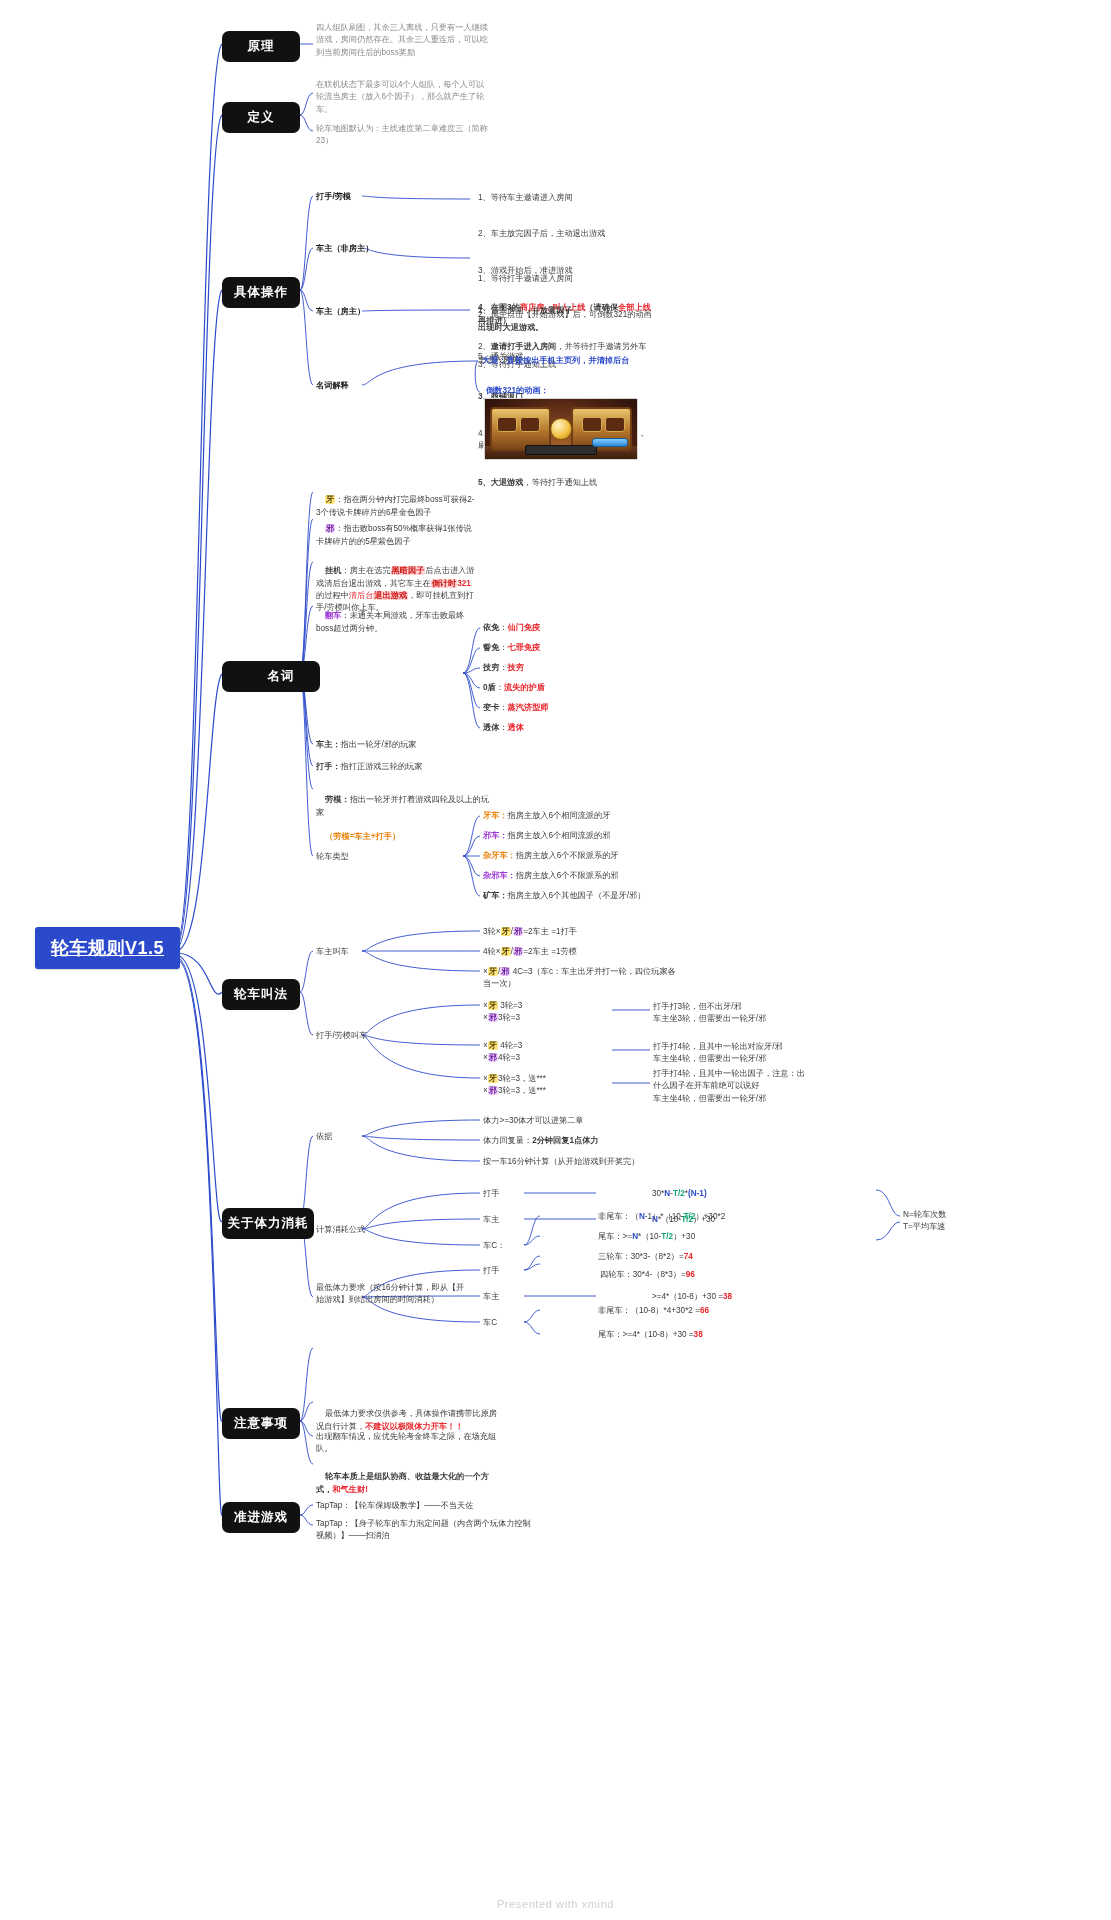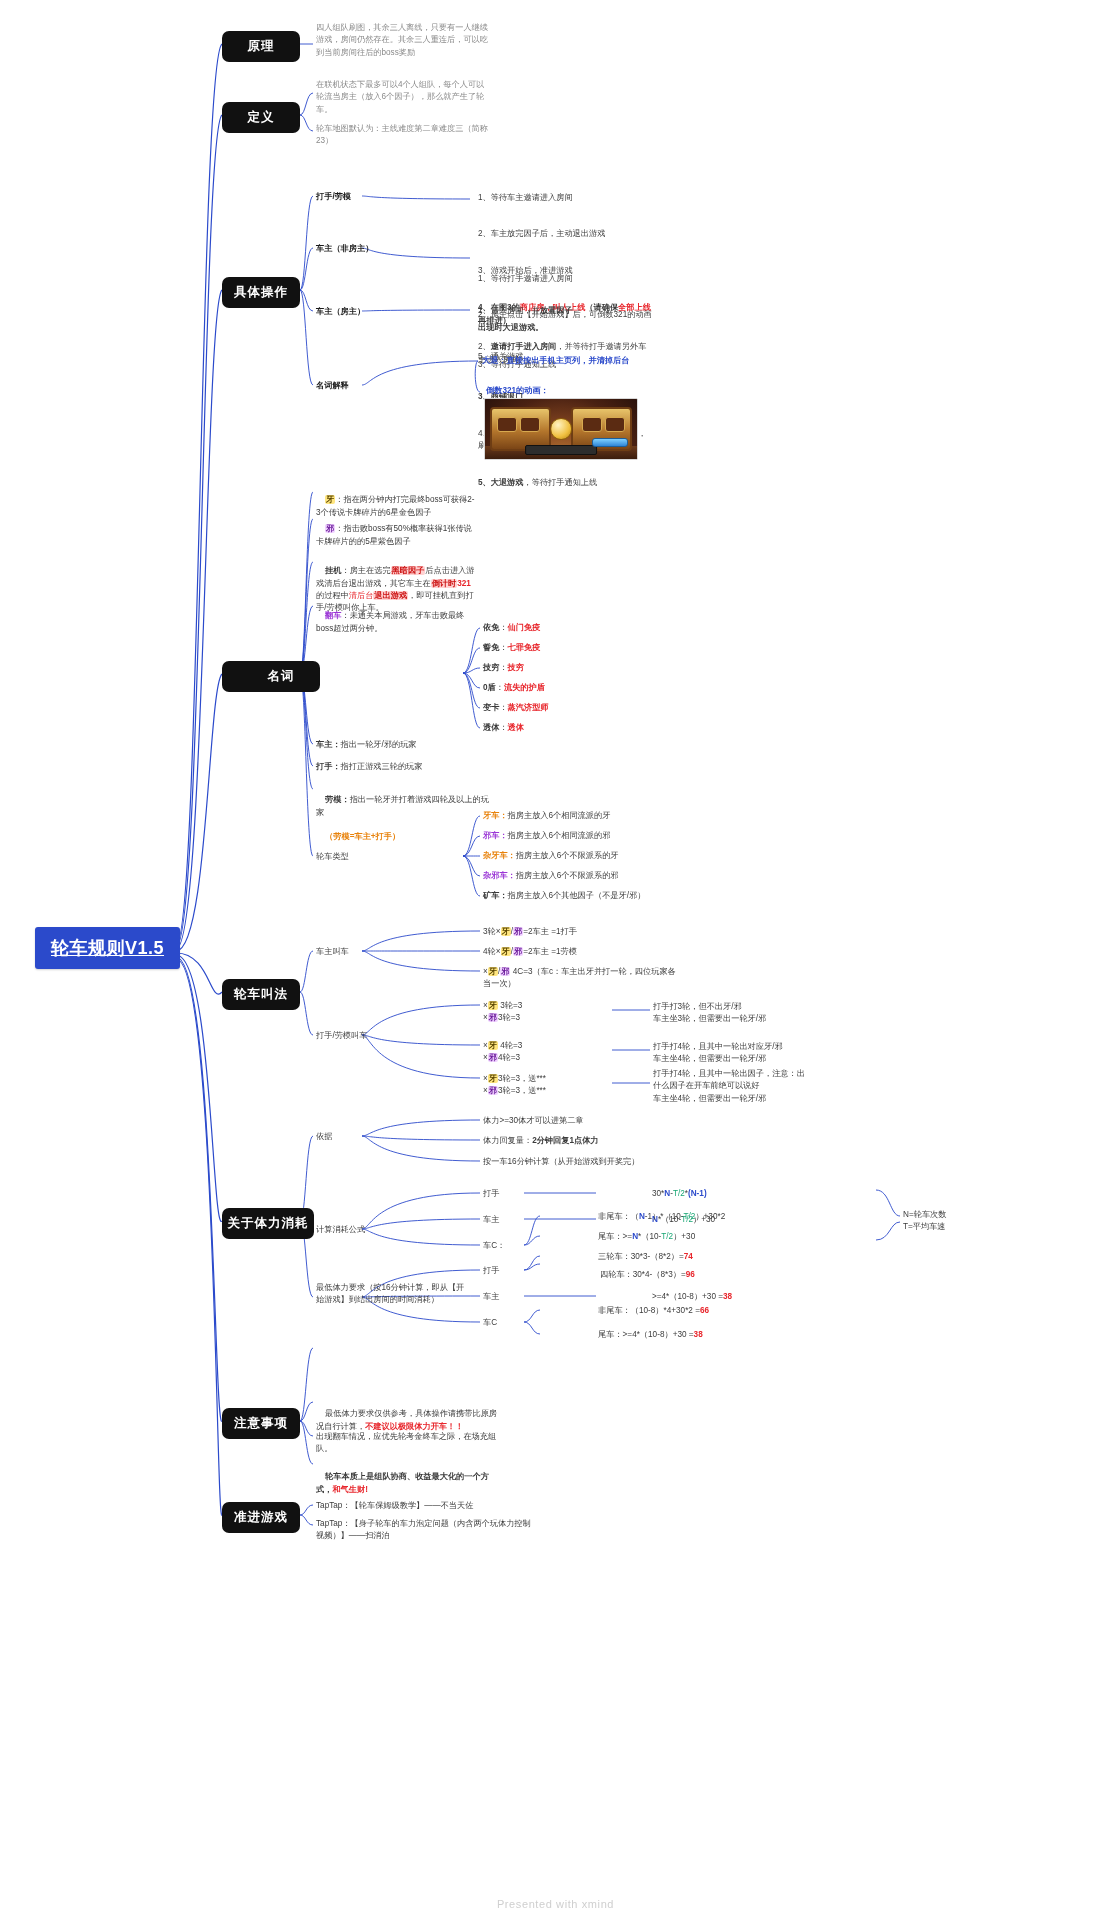--- a/index.html
+++ b/index.html
@@ -54,21 +54,21 @@
   }
   .t.b{font-weight:700;color:#1b1b1b;}
   .t.g{color:#8a8a8a;}
   .t.blue{color:#2b4acb;font-weight:700;}
 
   
   .c-red{color:#e8262c;font-weight:700;}
   .c-red2{color:#e8262c;}
   .c-org{color:#e8820b;font-weight:700;}
   .c-pur{color:#9b37d6;font-weight:700;}
-  .c-grn{color:#17a673;font-weight:400;}
+  .c-grn{color:#17a673;font-weight:700;}
   .c-blu{color:#2b4acb;font-weight:700;}
   .hl-y{background:#ffe680;color:#5a4500;font-weight:700;padding:0 1px;border-radius:2px;}
   .hl-p{background:#f0d2ff;color:#6a1b9a;font-weight:700;padding:0 1px;border-radius:2px;}
   .hl-r{background:#ffd2d2;color:#c11;font-weight:700;padding:0 1px;border-radius:2px;}
 
   .thumb{
     position:absolute;
     border:1px solid #d8d8d8;
     border-radius:2px;
     overflow:hidden;

